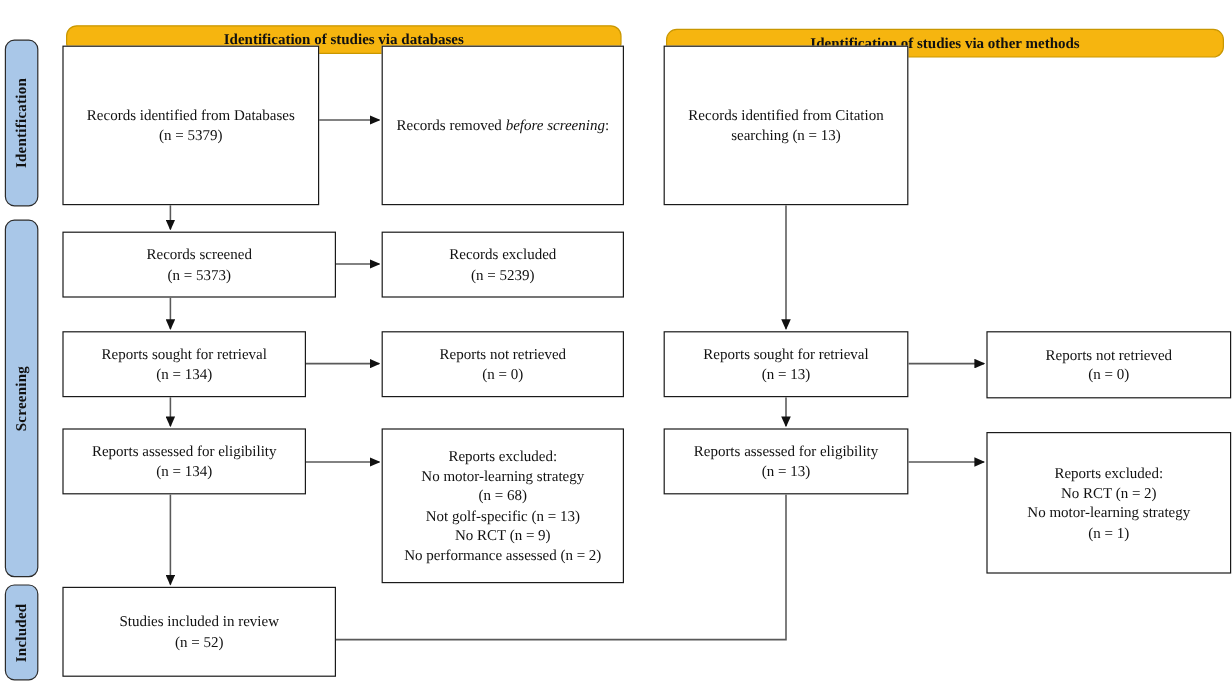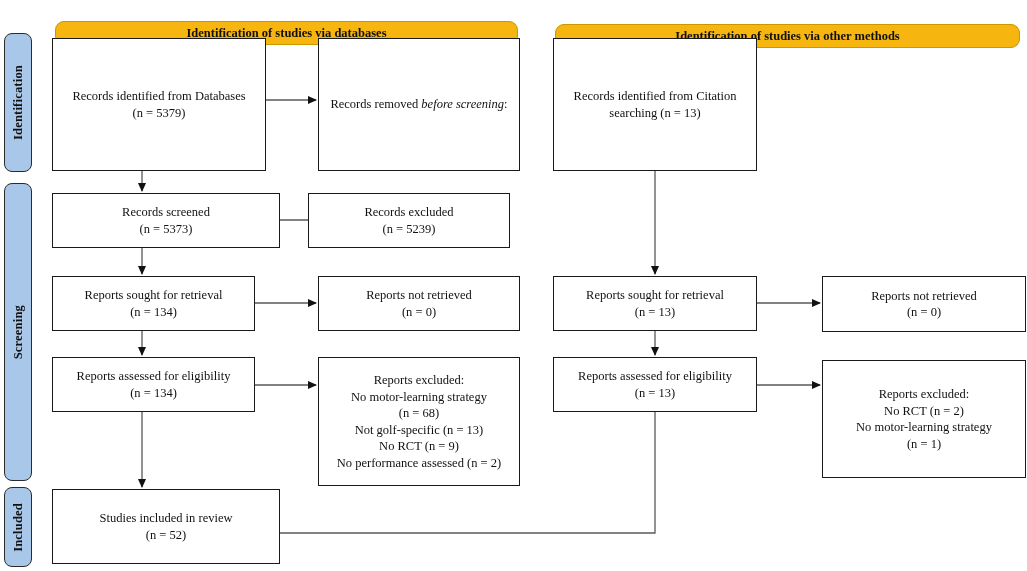--- a/index.html
+++ b/index.html
@@ -123,21 +123,21 @@
   <div class="box" style="left:52px; top:489px; width:228px; height:75px;">
     <div class="box-text">Studies included in review
 (n = 52)</div>
   </div>
 
   <div class="box" style="left:318px; top:38px; width:202px; height:133px;">
     <div class="box-text">
       <div><span>Records removed </span><em>before screening</em><span>:</span></div>
     </div>
   </div>
-  <div class="box" style="left:308px; top:193px; width:202px; height:55px;">
+  <div class="box" style="left:318px; top:193px; width:202px; height:55px;">
     <div class="box-text">Records excluded
 (n = 5239)</div>
   </div>
   <div class="box" style="left:318px; top:276px; width:202px; height:55px;">
     <div class="box-text">Reports not retrieved
 (n = 0)</div>
   </div>
   <div class="box" style="left:318px; top:357px; width:202px; height:129px;">
     <div class="box-text">Reports excluded:
 No motor-learning strategy

